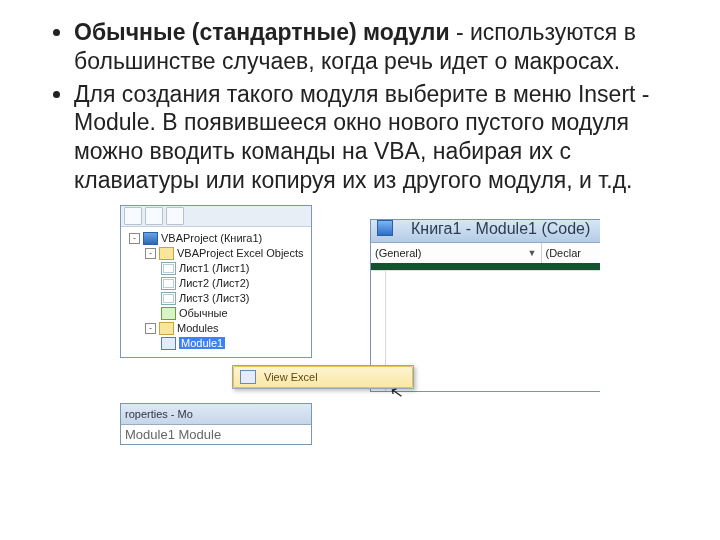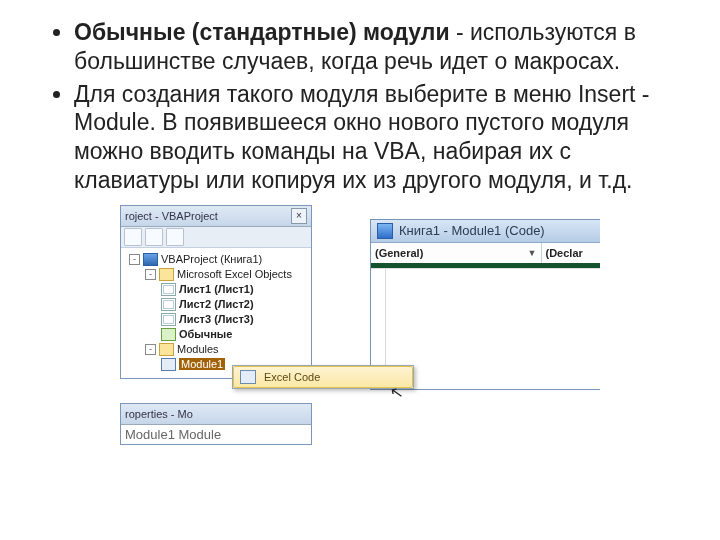--- a/index.html
+++ b/index.html
@@ -10,41 +10,41 @@
   .fig{margin-top:10px;margin-left:90px;width:480px;height:260px;position:relative;overflow:hidden;}
   
   .projwin{position:absolute;left:0;top:0;width:190px;border:1px solid #7a98b6;background:#f3f3f3;}
   .projtitle{height:20px;background:linear-gradient(#dfe9f5,#c6d6ea);font-size:11px;display:flex;align-items:center;padding:0 4px;color:#334;border-bottom:1px solid #9ab;}
   .projtitle .t{flex:1;overflow:hidden;white-space:nowrap;}
   .closex{width:14px;height:14px;border:1px solid #89a;background:#eef3fa;display:flex;align-items:center;justify-content:center;font-size:10px;cursor:pointer;}
   .toolbar{height:20px;background:#e8eef6;border-bottom:1px solid #c5d0df;display:flex;align-items:center;padding:0 3px;gap:3px;}
   .tbtn{width:16px;height:16px;border:1px solid #b6c2d1;background:#f7fbff;border-radius:1px;}
   .tree{background:#fff;font-size:11px;padding:4px 2px 6px 2px;}
   .node{display:flex;align-items:center;height:15px;white-space:nowrap;}
-  .ind1{padding-left:6px;} .ind2{padding-left:22px;} .ind3{padding-left:38px;font-weight:bold;} .ind4{padding-left:38px;}
+  .ind1{padding-left:6px;} .ind2{padding-left:22px;} .ind3{padding-left:38px;} .ind4{padding-left:38px;}
   .pm{width:9px;height:9px;border:1px solid #888;display:inline-flex;align-items:center;justify-content:center;font-size:9px;line-height:9px;margin-right:3px;background:#fff;color:#555;}
   .ic{width:13px;height:11px;display:inline-block;margin-right:3px;}
   .ic-vb{background:linear-gradient(#6aa3e8,#2f66b0);border:1px solid #2a5fa7;}
   .ic-fold{background:#fae59a;border:1px solid #cba33e;}
   .ic-sheet{background:#fff;border:1px solid #8aa; position:relative;}
   .ic-sheet:before{content:"";position:absolute;inset:1px;border:1px solid #bcd;}
   .ic-book{background:#d9f2c8;border:1px solid #6a9e3f;}
   .ic-mod{background:#e4edf7;border:1px solid #5a7da9;}
   .nodetxt{}
   b.bold{font-weight:400;}
-  .sel{background:#a16207;color:#fff;padding:0 2px;}
+  .sel{background:#3b82f6;color:#fff;padding:0 2px;}
   
   .propwin{position:absolute;left:0;top:198px;width:190px;border:1px solid #7a98b6;}
   .propwin .projtitle{background:linear-gradient(#dfe9f5,#c6d6ea);}
   .proprow{font-size:13px;background:#fff;padding:2px 4px;color:#666;}
   
   .codewin{position:absolute;left:250px;top:14px;width:340px;border:1px solid #7794b5;background:#fff;}
-  .codetitle{height:22px;background:linear-gradient(#d8e6f5,#b5cce6);display:flex;align-items:center;font-size:13px;color:#2a3d55;padding:0 6px;border-bottom:1px solid #8ea8c5;}
+  .codetitle{height:22px;background:linear-gradient(#d8e6f5,#b5cce6);display:flex;font-size:16px;color:#2a3d55;padding:0 6px;border-bottom:1px solid #8ea8c5;gap:12px;}
   .vbicon{width:14px;height:14px;background:linear-gradient(#7cb6f4,#2f6ec8);border:1px solid #2a5fa7;margin-right:6px;}
-  .dropbar{height:20px;display:flex;border-bottom:5px solid #14532d;font-weight:bold;}
+  .dropbar{height:20px;display:flex;border-bottom:7px solid #14532d;}
   .dd{flex:1;display:flex;align-items:center;font-size:11px;padding:0 4px;border-right:1px solid #c6d0db;background:#fdfdfd;justify-content:space-between;}
   .dd:last-child{border-right:none;}
   .carety{font-size:9px;color:#555;}
   .codearea{height:120px;background:#fff;border-top:1px solid #e0e0e0;position:relative;}
   .codearea:before{content:"";position:absolute;left:14px;top:0;bottom:0;border-left:1px solid #d8d8d8;}
   
   .ctxmenu{position:absolute;left:112px;top:160px;width:180px;background:#f6f6f6;border:1px solid #9aa6b2;box-shadow:2px 2px 4px rgba(0,0,0,.25);font-size:11px;}
   .ctxmenu .row{display:flex;align-items:center;height:22px;padding:0 6px 0 4px;color:#5b5b5b;}
   .ctxmenu .row .iconcell{width:20px;height:16px;margin-right:6px;display:flex;align-items:center;justify-content:center;}
   .ctxmenu .row.hover{background:linear-gradient(#fdf3d0,#fbe8a6);border:1px solid #e3c352;height:20px;margin:0;border-radius:2px;color:#5d4a12;}
@@ -62,39 +62,35 @@
       <b>Обычные (стандартные) модули</b><span> - используются в большинстве случаев, когда речь идет о макросах.</span>
     </li>
     <li>
       <span>Для создания такого модуля выберите в меню Insert - Module. В появившееся окно нового пустого модуля можно вводить команды на VBA, набирая их с клавиатуры или копируя их из другого модуля, и т.д.</span>
     </li>
   </ul>
 
   <div class="fig">
 
     <div class="projwin">
-      <div class="projtitle">
-        <span class="t">roject - VBAProject</span>
-        <span class="closex">×</span>
-      </div>
       <div class="toolbar">
         <span class="tbtn"></span>
         <span class="tbtn"></span>
         <span class="tbtn"></span>
       </div>
       <div class="tree">
         <div class="node ind1">
             <span class="pm">-</span>
             <span class="ic ic-vb"></span>
             <span class="nodetxt"><b class="bold">VBAProject (Книга1)</b></span>
           </div>
         <div class="node ind2">
             <span class="pm">-</span>
             <span class="ic ic-fold"></span>
-            <span class="nodetxt">Microsoft Excel Objects</span>
+            <span class="nodetxt">VBAProject Excel Objects</span>
           </div>
         <div class="node ind3">
             <span class="ic ic-sheet"></span>
             <span class="nodetxt">Лист1 (Лист1)</span>
           </div>
         <div class="node ind3">
             <span class="ic ic-sheet"></span>
             <span class="nodetxt">Лист2 (Лист2)</span>
           </div>
         <div class="node ind3">
@@ -141,21 +137,21 @@
       <div class="codearea"></div>
     </div>
 
     <div class="ctxmenu">
       <div class="sidebar"></div>
       <div class="rows">
         <div class="row hover">
             <span class="iconcell">
               <span class="tinyic"></span>
             </span>
-            <span>Excel Code</span>
+            <span>View Excel</span>
           </div>
       </div>
     </div>
 
     <div class="cursor">↖</div>
 
   </div>
 </div>
 
 </body></html>

